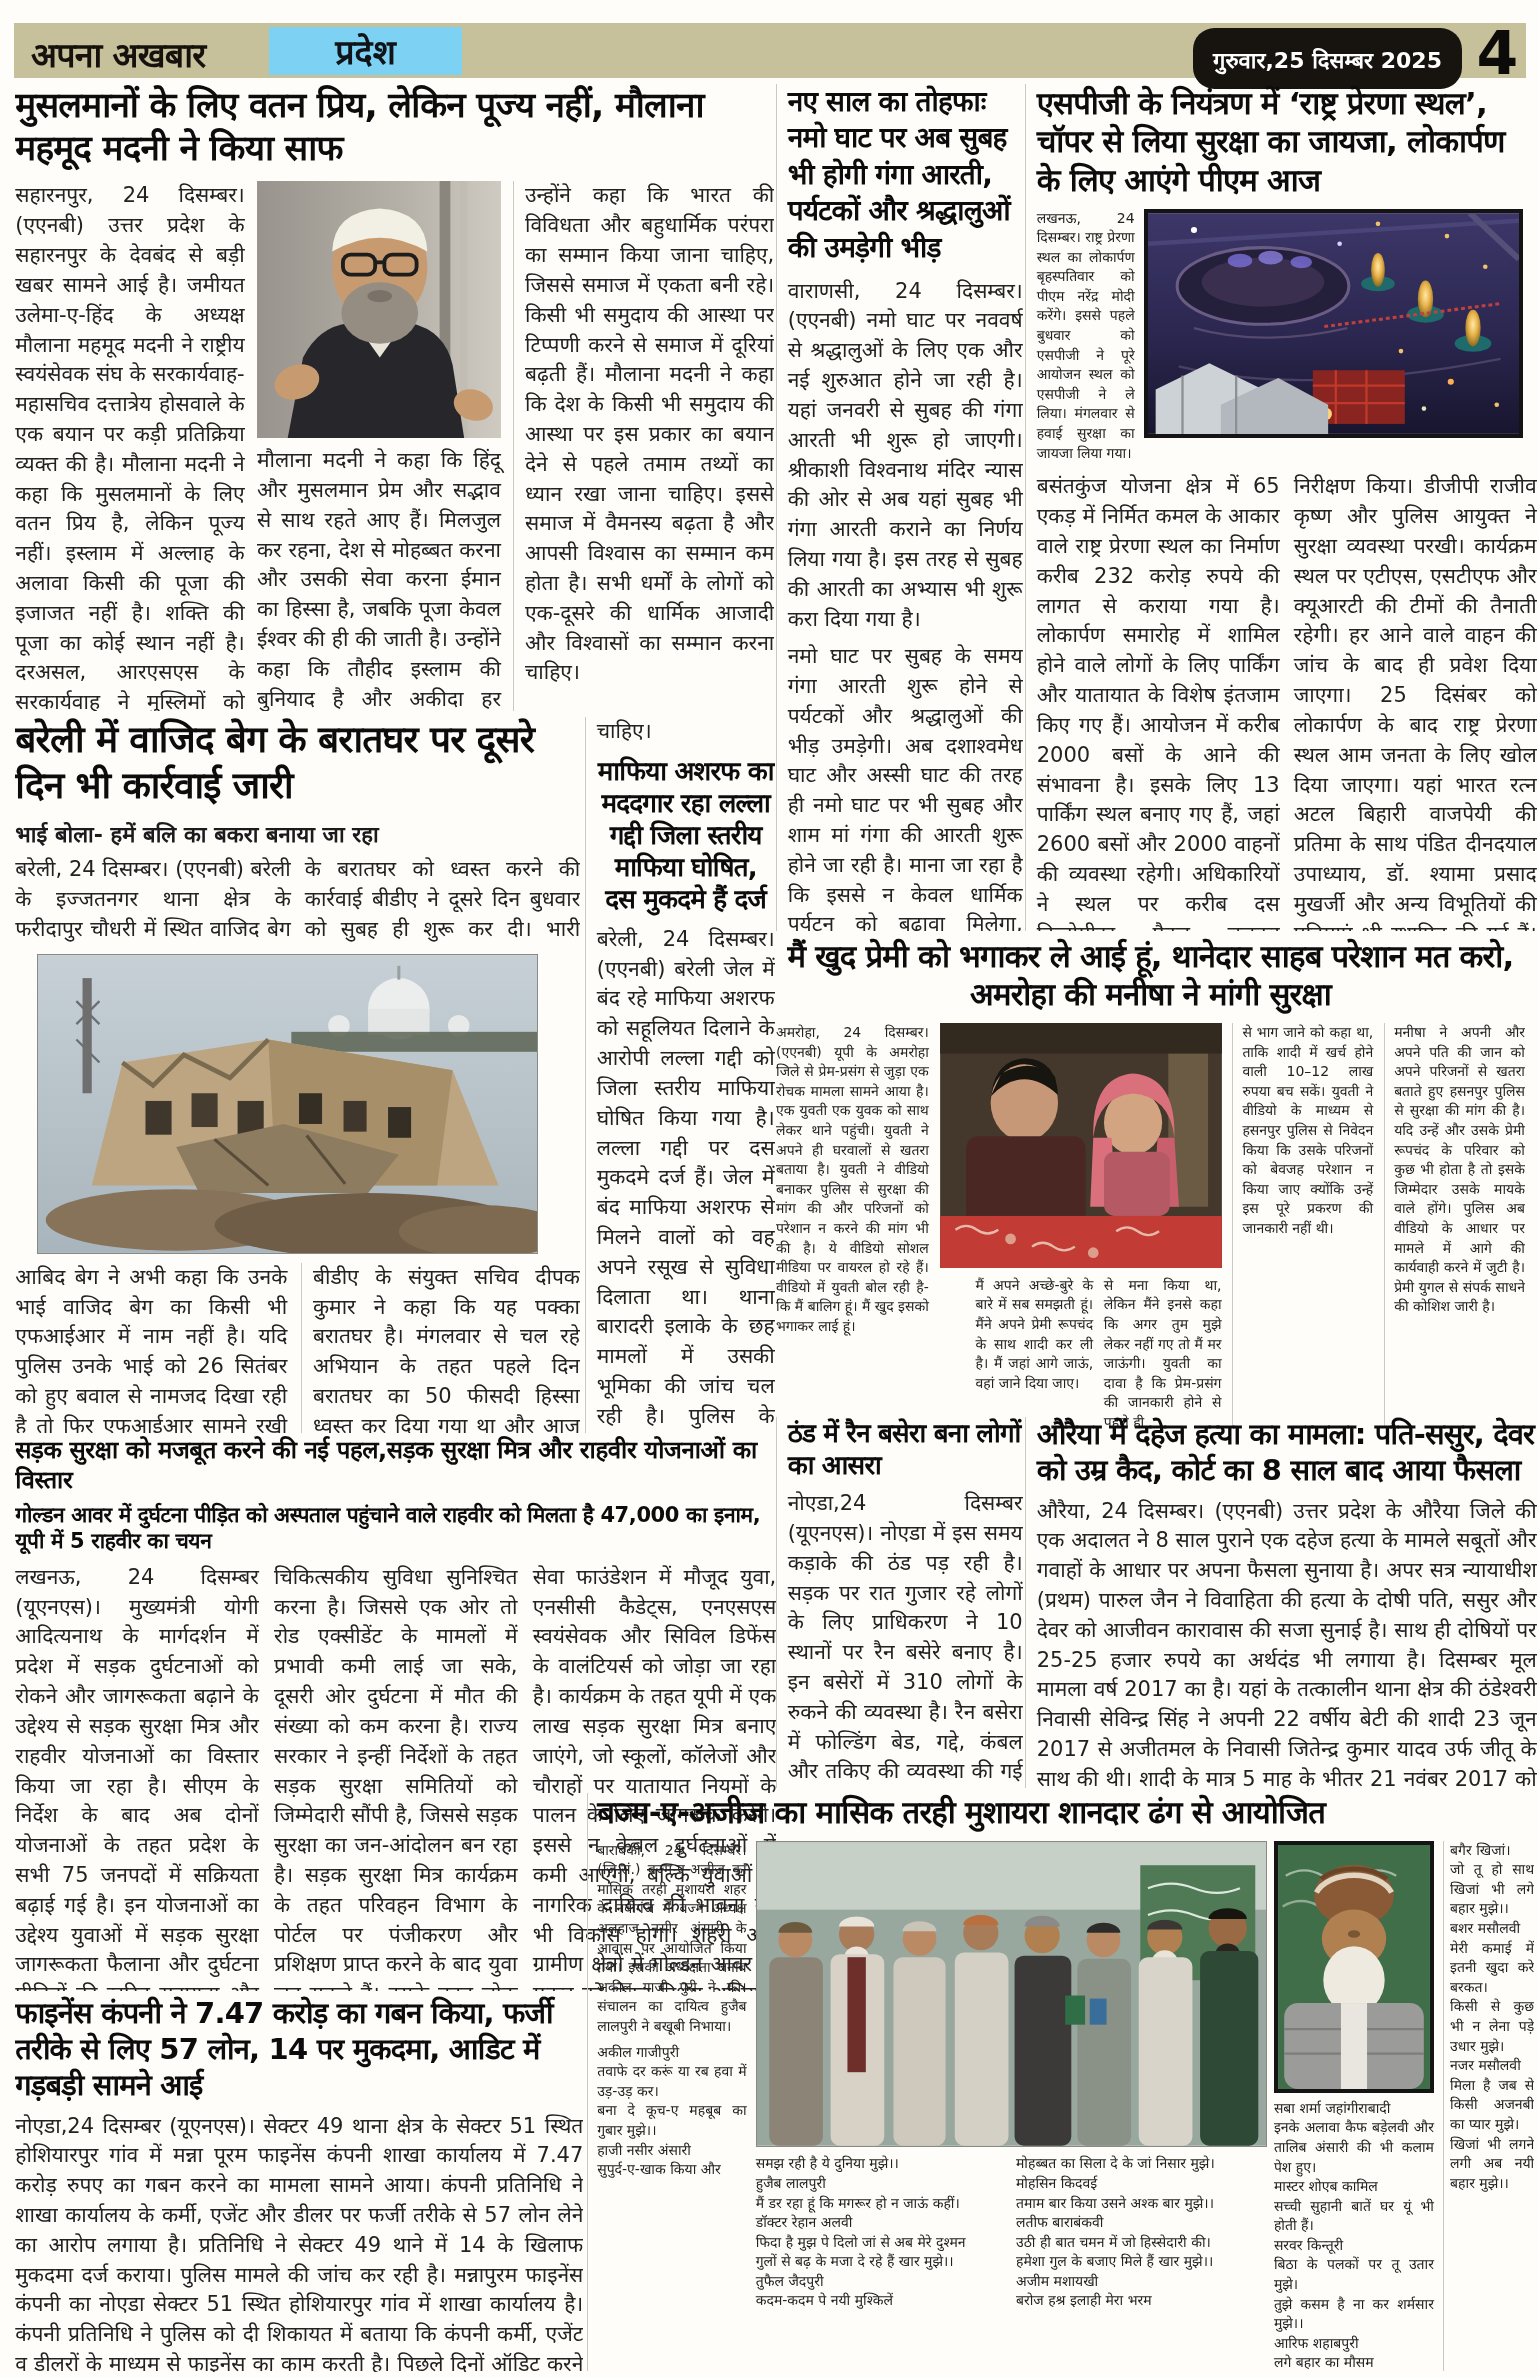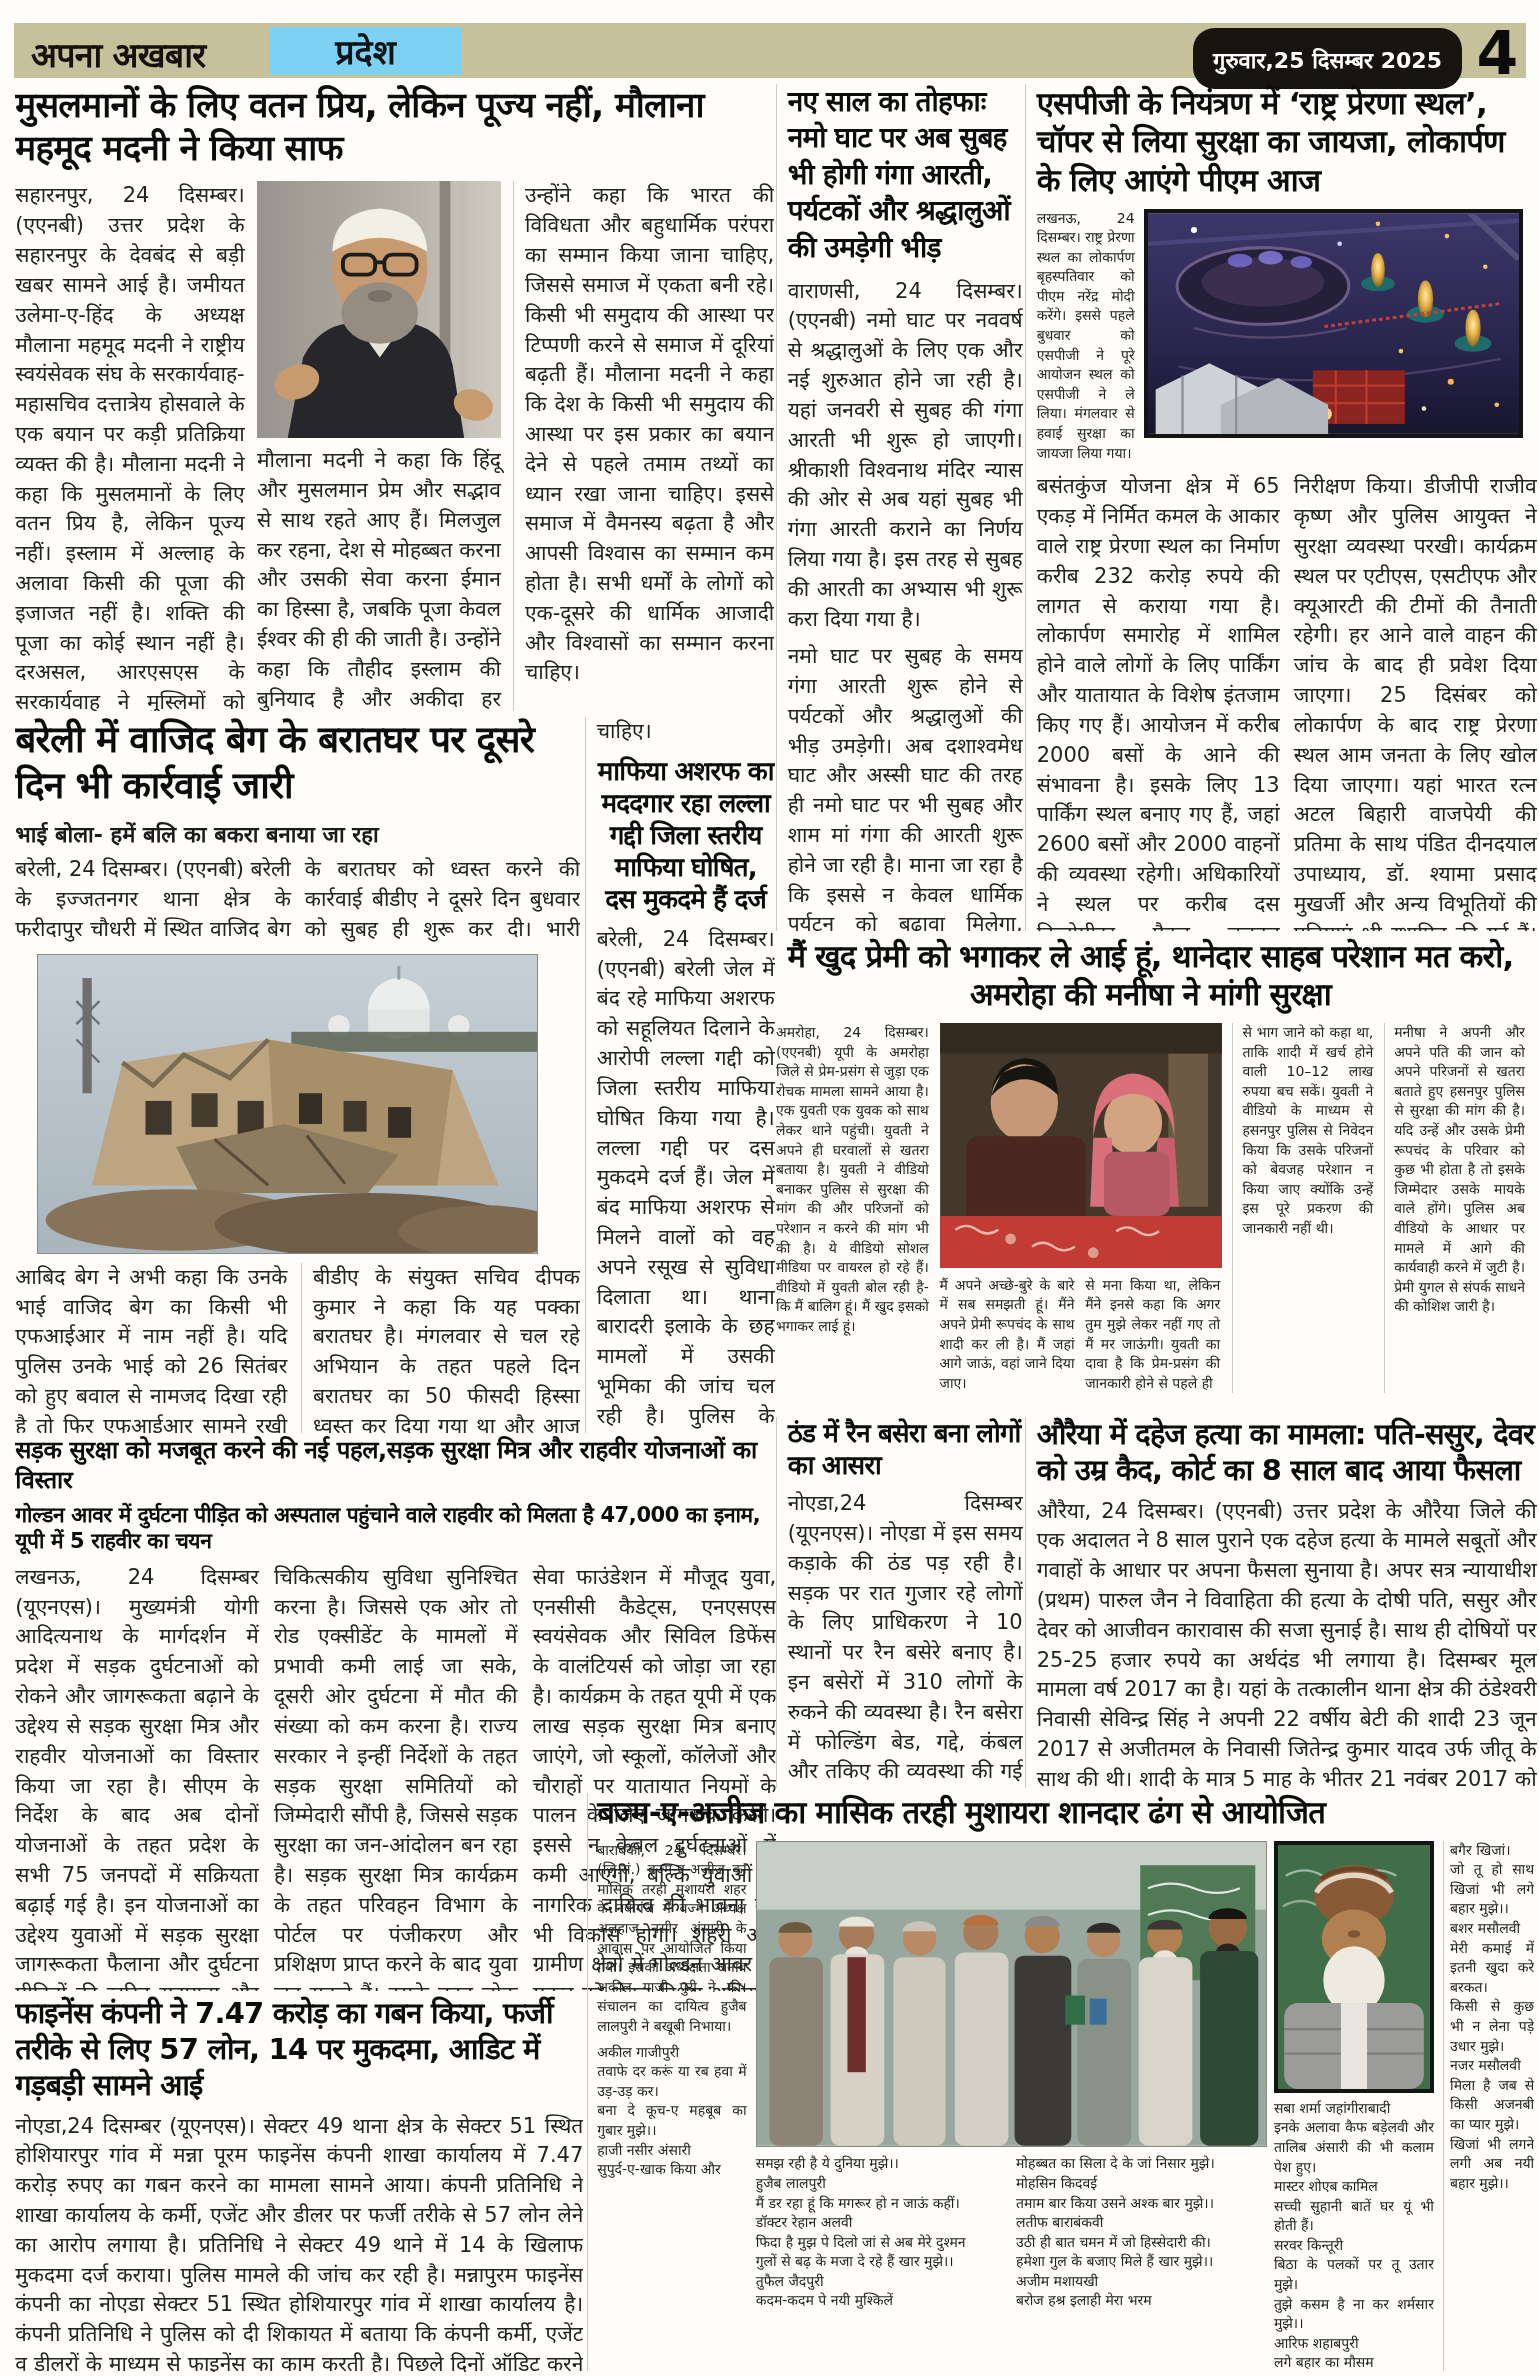--- a/index.html
+++ b/index.html
@@ -222,21 +222,21 @@
           <path d="M306 150 L312 240 L278 240 L284 150 Z" fill="#c95f6c"></path>
           <rect x="214" y="168" width="86" height="84" rx="14" fill="#b55a64"></rect>
           <rect x="0" y="252" width="368" height="68" fill="#c23b35"></rect>
           <path d="M20 270 q14 -10 28 0 q14 10 28 0" stroke="#f0d9c8" stroke-width="3" fill="none" opacity="0.8"></path>
           <path d="M120 292 q14 -10 28 0 q14 10 28 0" stroke="#f0d9c8" stroke-width="3" fill="none" opacity="0.8"></path>
           <path d="M230 272 q14 -10 28 0 q14 10 28 0" stroke="#f0d9c8" stroke-width="3" fill="none" opacity="0.8"></path>
           <circle cx="92" cy="282" r="7" fill="#e8c8b0" opacity="0.7"></circle>
           <circle cx="200" cy="300 " r="7" fill="#e8c8b0" opacity="0.7"></circle>
         </svg>
         <div class="row" style="margin-top:7.7px;gap:10.7px;">
-          <div class="bt-sm" style="width:135px;">मैं अपने अच्छे-बुरे के बारे में सब समझती हूं। मैंने अपने प्रेमी रूपचंद के साथ शादी कर ली है। मैं जहां आगे जाऊं, वहां जाने दिया जाए।</div>
+          <div class="bt-sm" style="width:135px;margin-left:36px;">मैं अपने अच्छे-बुरे के बारे में सब समझती हूं। मैंने अपने प्रेमी रूपचंद के साथ शादी कर ली है। मैं जहां आगे जाऊं, वहां जाने दिया जाए।</div>
           <div class="bt-sm" style="width:135px;">से मना किया था, लेकिन मैंने इनसे कहा कि अगर तुम मुझे लेकर नहीं गए तो मैं मर जाऊंगी। युवती का दावा है कि प्रेम-प्रसंग की जानकारी होने से पहले ही</div>
         </div>
       </div>
       <div class="bt-sm vr" style="width:137px;padding-left:9.2px;">से भाग जाने को कहा था, ताकि शादी में खर्च होने वाली 10–12 लाख रुपया बच सकें। युवती ने वीडियो के माध्यम से हसनपुर पुलिस से निवेदन किया कि उसके परिजनों को बेवजह परेशान न किया जाए क्योंकि उन्हें इस पूरे प्रकरण की जानकारी नहीं थी।</div>
       <div class="bt-sm vr" style="width:137px;padding-left:9.2px;">मनीषा ने अपनी और अपने पति की जान को अपने परिजनों से खतरा बताते हुए हसनपुर पुलिस से सुरक्षा की मांग की है। यदि उन्हें और उसके प्रेमी रूपचंद के परिवार को कुछ भी होता है तो इसके जिम्मेदार उसके मायके वाले होंगे। पुलिस अब वीडियो के आधार पर मामले में आगे की कार्यवाही करने में जुटी है। प्रेमी युगल से संपर्क साधने की कोशिश जारी है।</div>
     </div>
   </div>
 
   <div class="blk" style="left:15.3px;top:1436px;width:761px;height:555px;">
     <div class="hl" style="font-size:24px;letter-spacing:-0.4px;">सड़क सुरक्षा को मजबूत करने की नई पहल,सड़क सुरक्षा मित्र और राहवीर योजनाओं का विस्तार</div>

